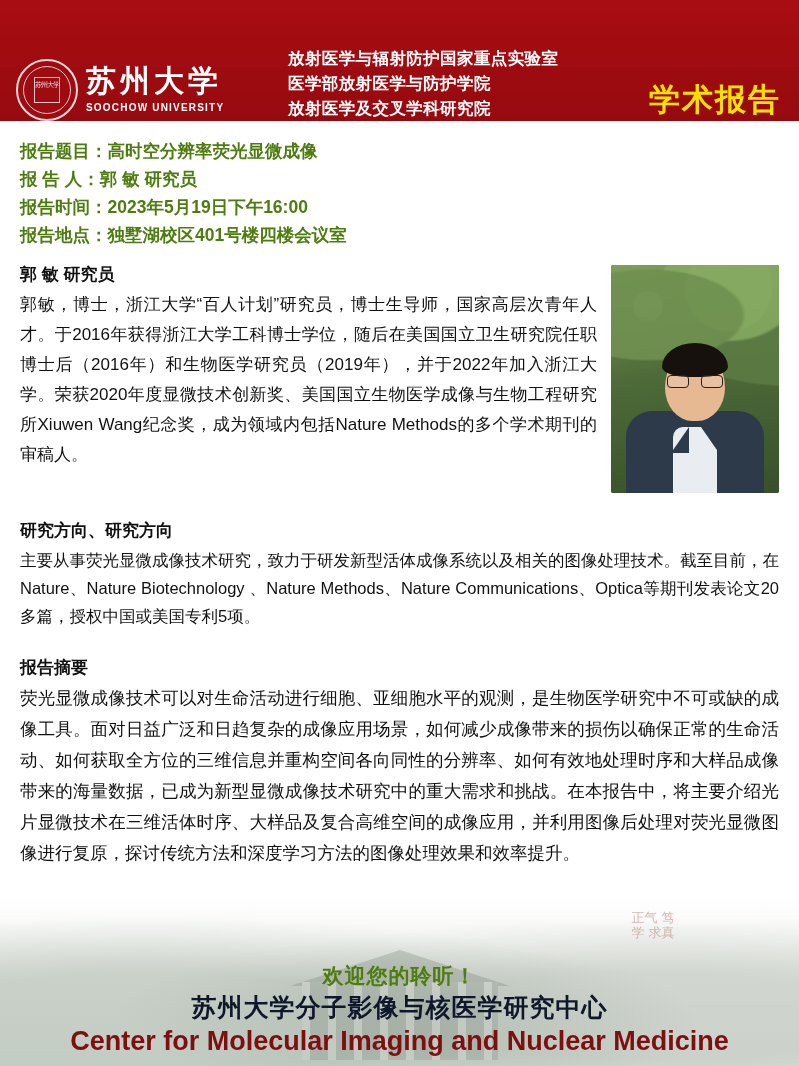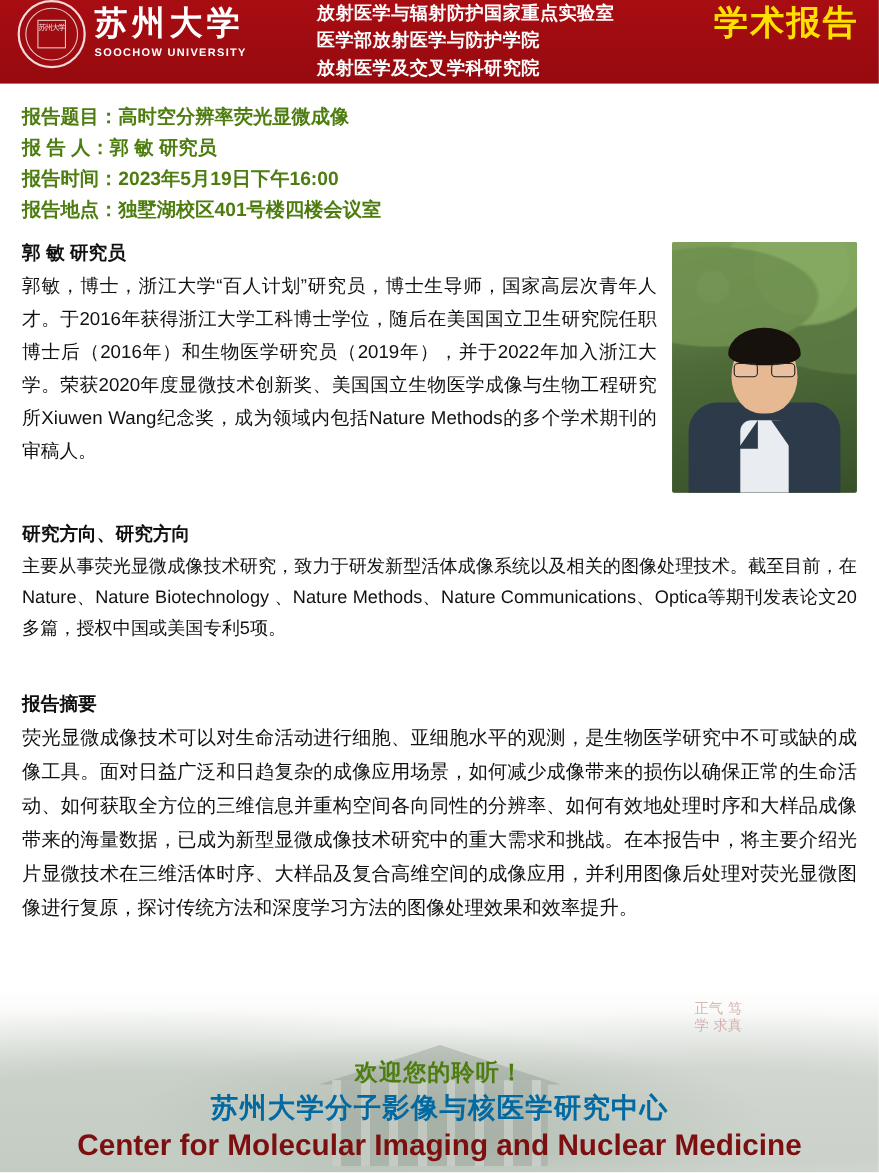--- a/index.html
+++ b/index.html
@@ -12,25 +12,25 @@
     height: 1066px;
     position: relative;
     overflow: hidden;
     font-family: "Liberation Sans", "DejaVu Sans", sans-serif;
     color: #111111;
   }
 
   
   .header {
     position: relative;
-    height: 76px;
+    height: 121px;
     background: #9e0b10;
     background: linear-gradient(180deg, #a80d12 0%, #960a0f 100%);
     display: flex;
-    align-items: flex-start;
+    align-items: flex-end;
     padding: 0 14px 0 16px;
     box-sizing: border-box;
   }
   .logo-block {
     display: flex;
     align-items: center;
     flex: 0 0 auto;
     width: 268px;
   }
   .logo-seal {
@@ -253,21 +253,21 @@
 
   .para {
     font-size: 16.5px;
     line-height: 28px;
     text-align: justify;
   }
 
   .abstract-title {
     font-size: 17px;
     font-weight: bold;
-    margin-top: 43px;
+    margin-top: 26px;
     margin-bottom: 4px;
   }
   .abstract {
     font-size: 17.5px;
     line-height: 31px;
     text-align: justify;
   }
 
   
   .footer {
@@ -343,21 +343,21 @@
     text-align: center;
   }
   .f1 {
     color: #4d7c0f;
     font-size: 21px;
     font-weight: bold;
     line-height: 30px;
     letter-spacing: 1px;
   }
   .f2 {
-    color: #0369a1;
+    color: #0f172a;
     font-size: 25px;
     font-weight: bold;
     line-height: 33px;
     letter-spacing: 1px;
   }
   .f3 {
     color: #7c1010;
     font-size: 27px;
     font-weight: bold;
     line-height: 34px;

